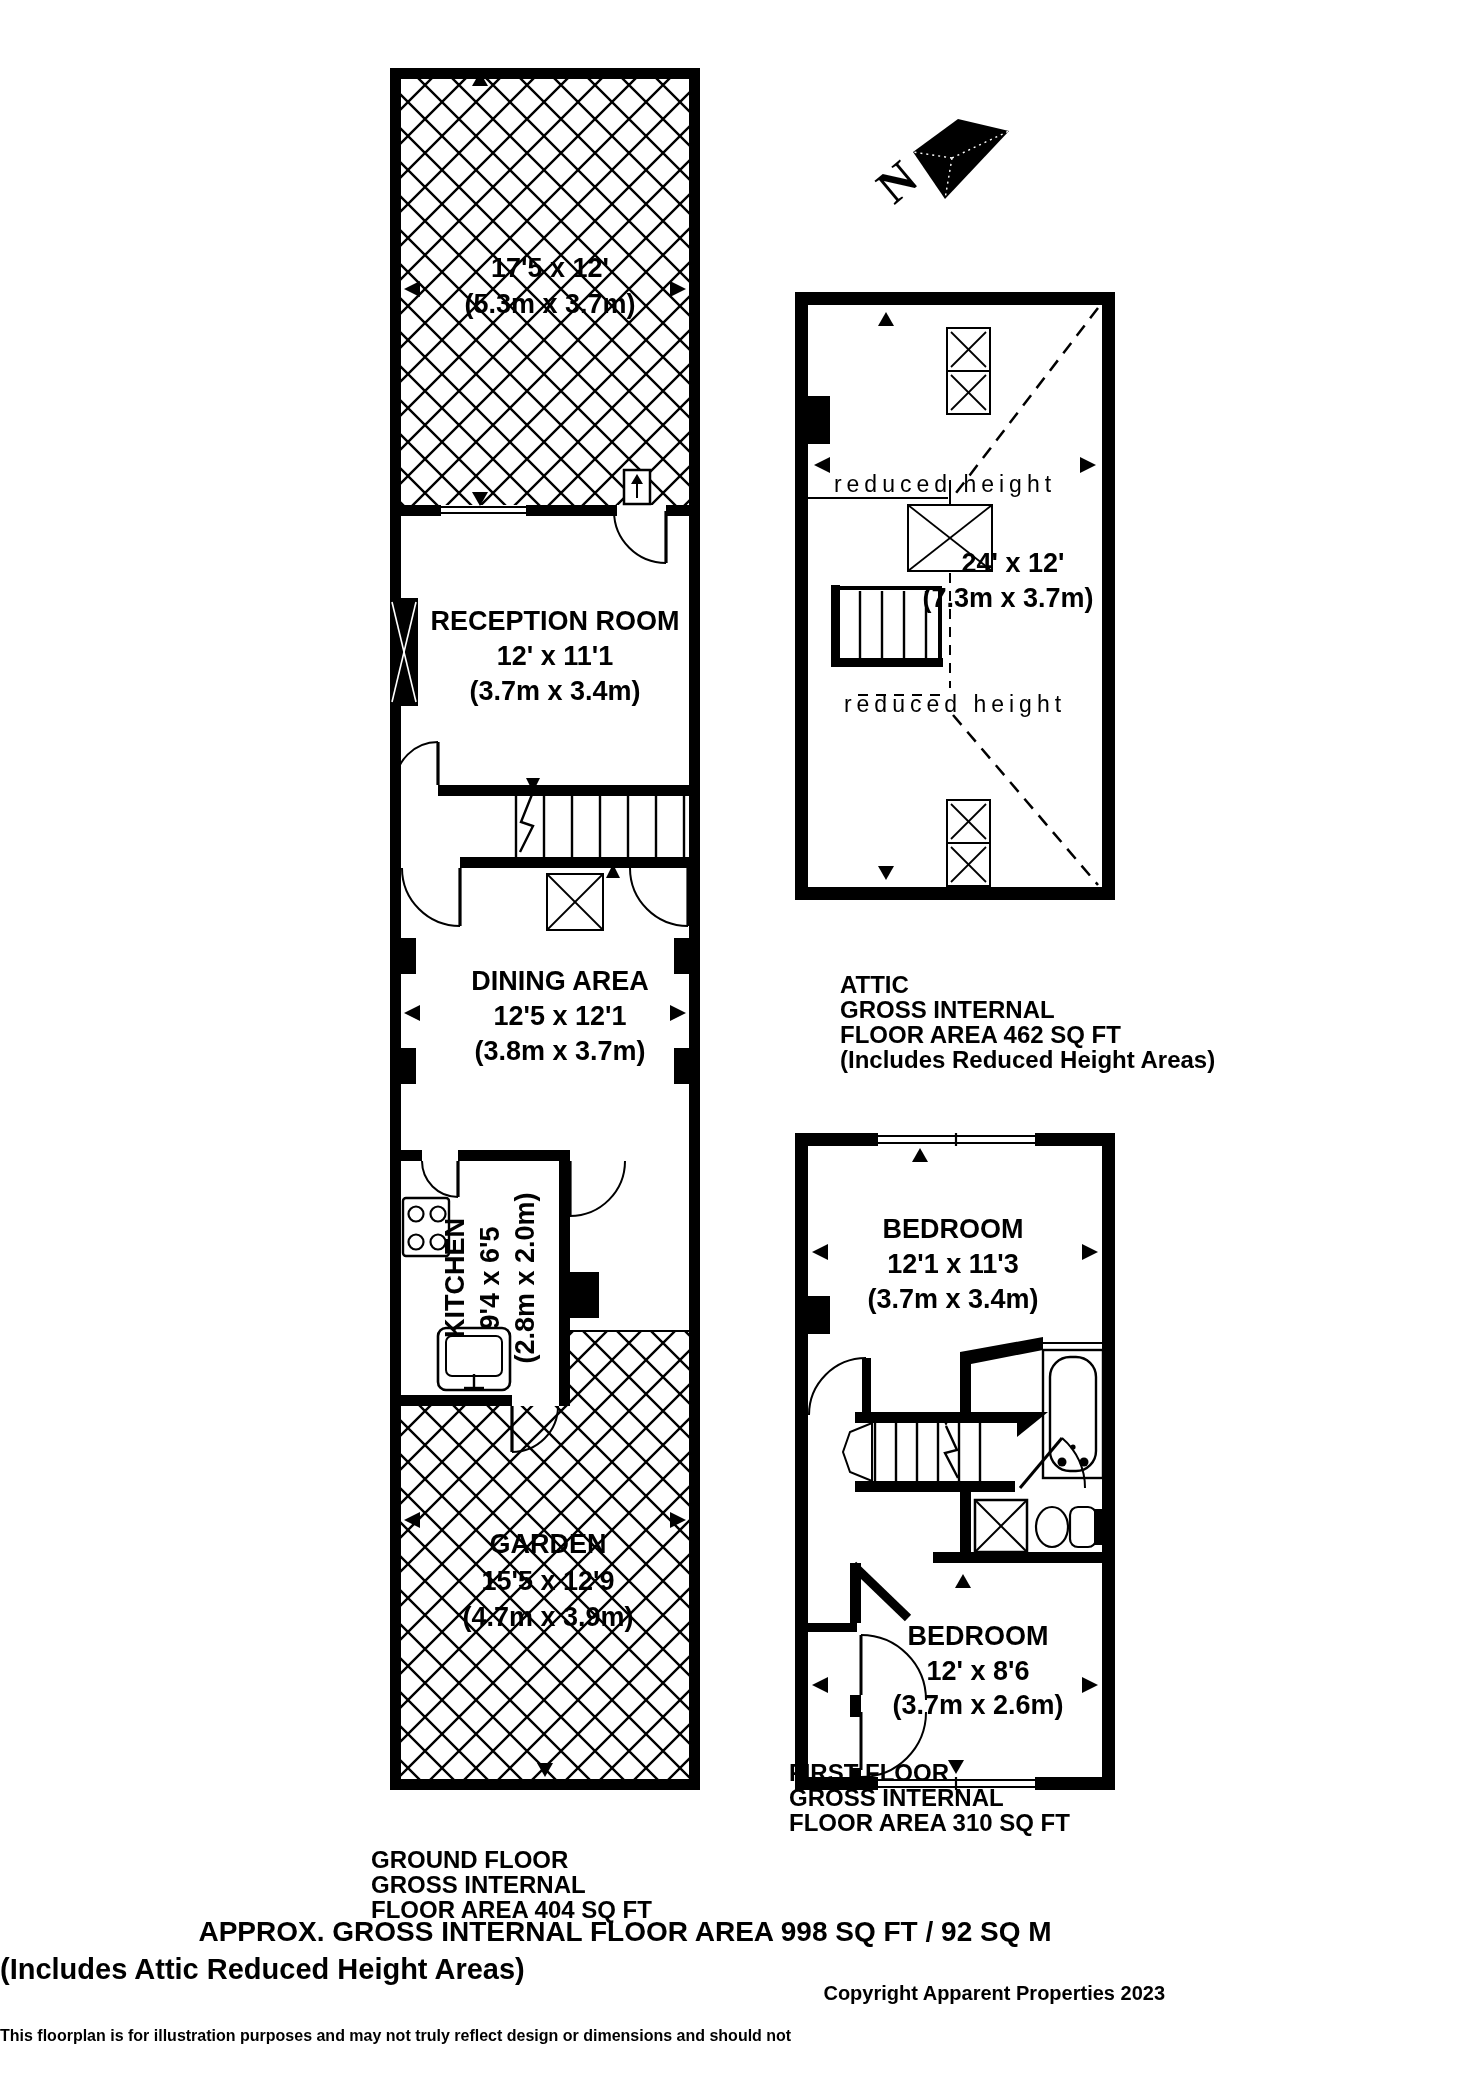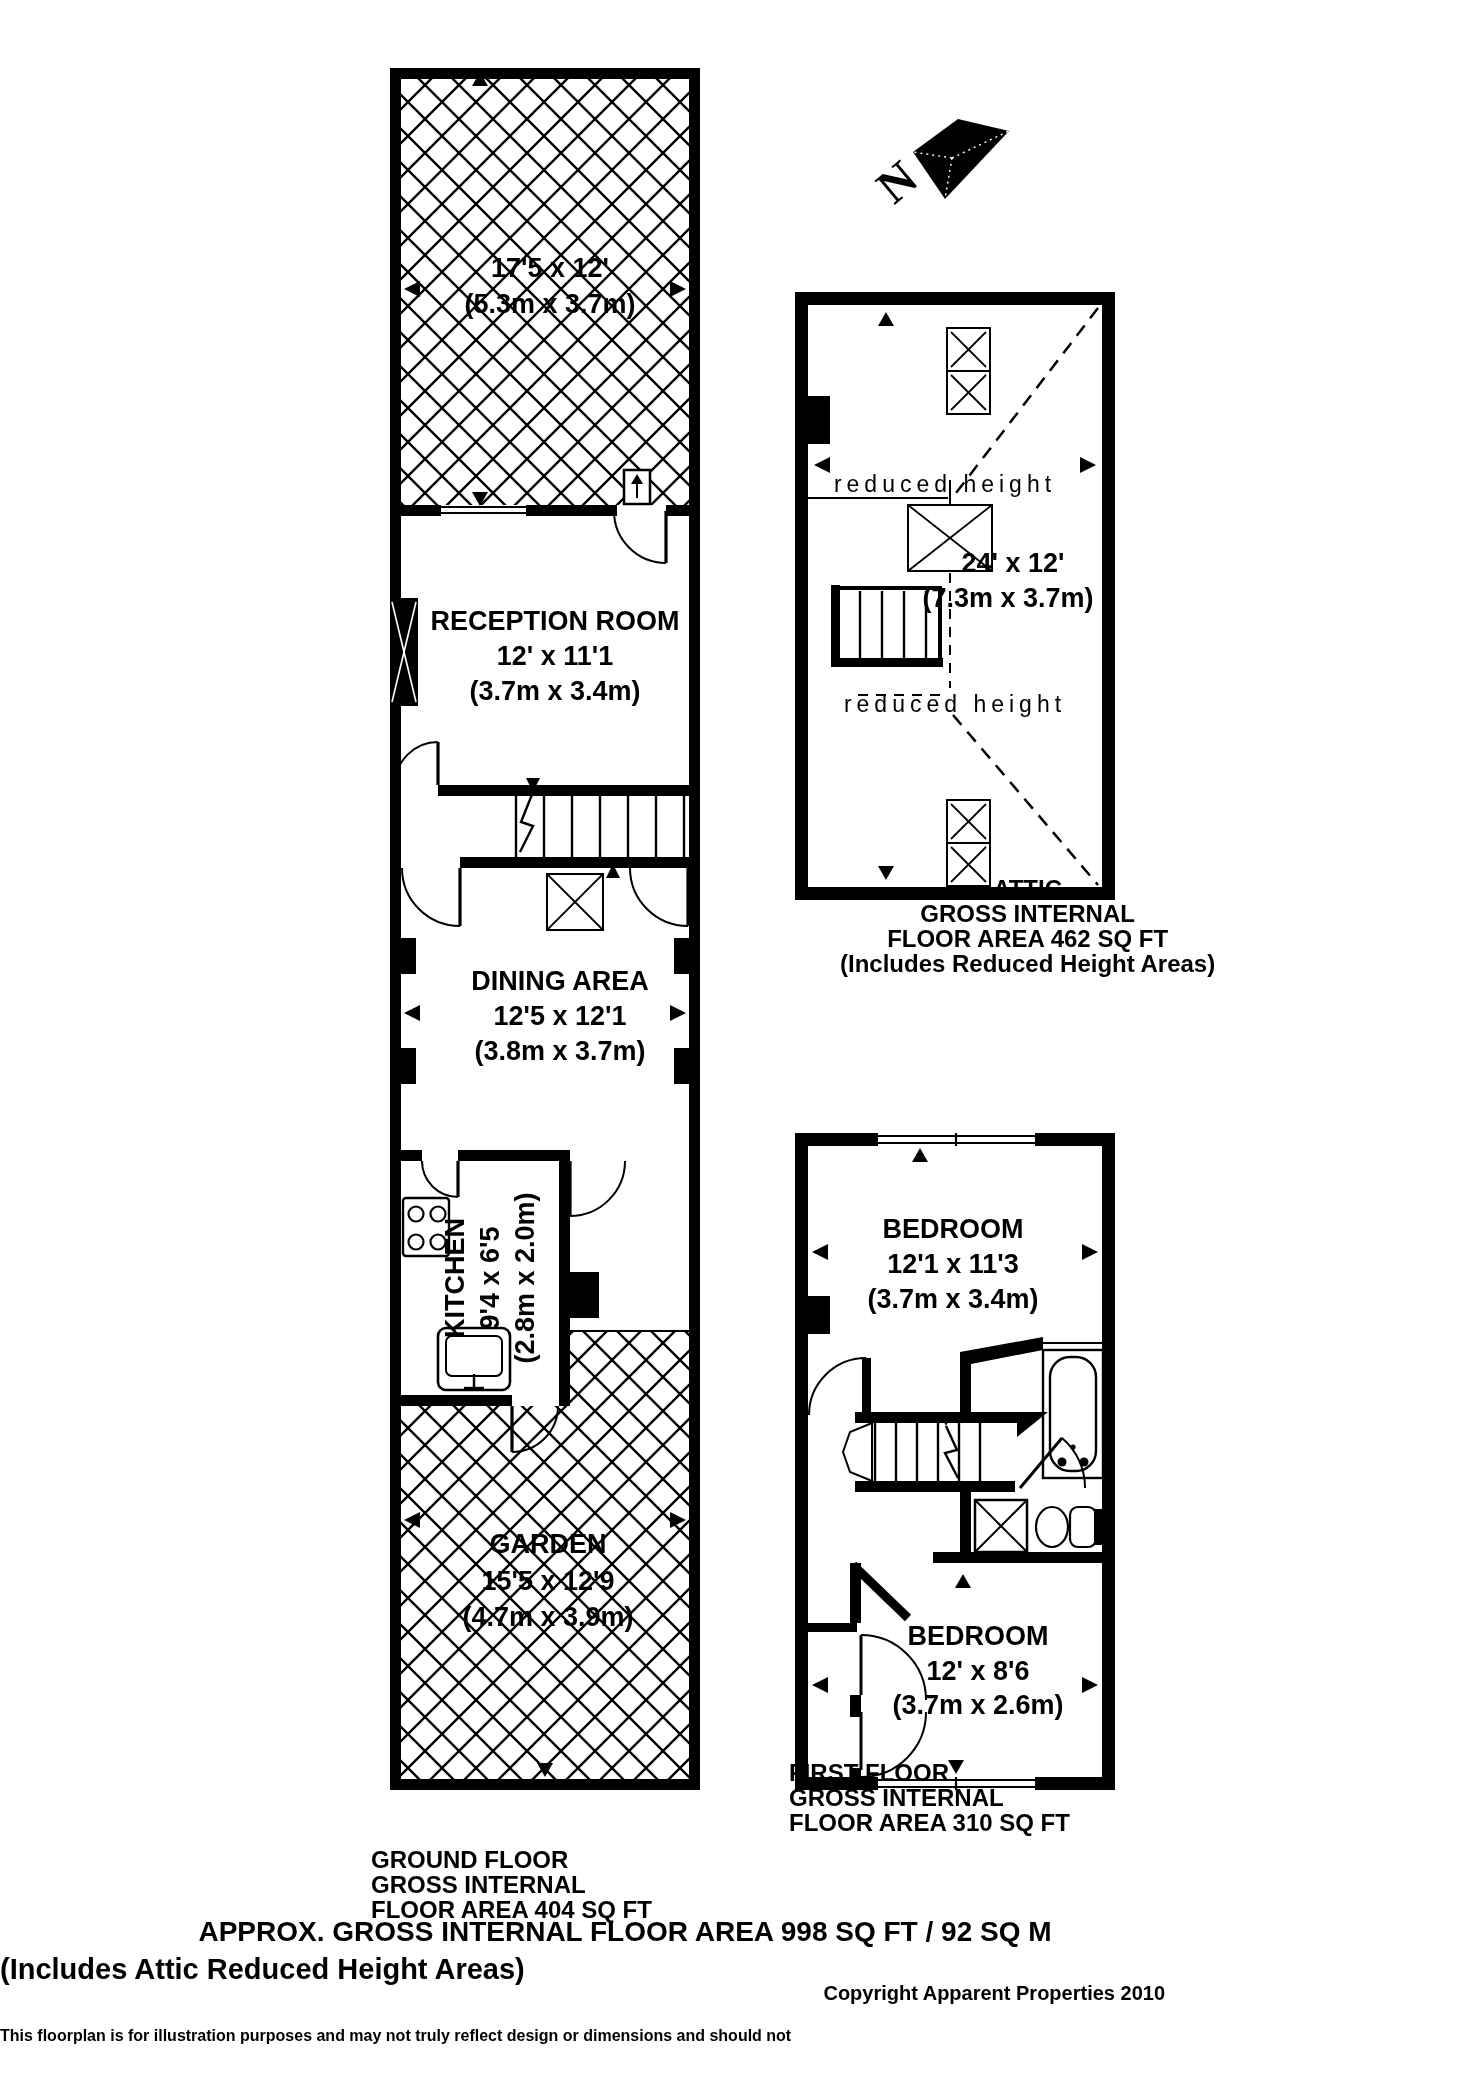--- a/index.html
+++ b/index.html
@@ -1,19 +1,19 @@
 <!DOCTYPE html>
 <html><head>
 <meta charset="utf-8">
 <style>
   html,body{margin:0;padding:0;background:#ffffff;}
   body{width:1483px;height:2100px;position:relative;font-family:"Liberation Sans",sans-serif;color:#000;}
   #plan-svg{position:absolute;left:0;top:0;}
   .block-label{position:absolute;font-weight:bold;font-size:24px;line-height:25px;white-space:nowrap;}
-  .attic-label{left:840px;top:876px;text-align:center;}
+  .attic-label{left:840px;top:972px;}
   .gf-label{left:371px;top:1847px;}
   .ff-label{left:789px;top:1760px;}
   .total-line1{position:absolute;left:0;top:1916px;width:1250px;text-align:center;font-weight:bold;font-size:28px;white-space:nowrap;}
   .total-line2{position:absolute;left:0;top:1953px;width:1483px;text-align:left;font-weight:bold;font-size:29px;white-space:nowrap;}
   .copyright{position:absolute;right:318px;top:1982px;font-weight:bold;font-size:20px;white-space:nowrap;}
   .disclaimer{position:absolute;left:0;top:2022px;width:1483px;text-align:left;font-weight:bold;font-size:16px;line-height:27px;}
   svg text{font-family:"Liberation Sans",sans-serif;font-weight:bold;font-size:27px;fill:#000;}
   svg text.thin{font-weight:normal;font-size:23px;letter-spacing:5px;}
   svg text.north-n{font-family:"Liberation Serif",serif;font-weight:bold;font-size:48px;}
   .w{fill:#000;stroke:none;}
@@ -365,17 +365,17 @@
 </div>
 
 <div class="block-label ff-label">
   <div>FIRST FLOOR</div>
   <div>GROSS INTERNAL</div>
   <div>FLOOR AREA 310 SQ FT</div>
 </div>
 
 <div class="total-line1">APPROX. GROSS INTERNAL FLOOR AREA 998 SQ FT / 92 SQ M</div>
 <div class="total-line2">(Includes Attic Reduced Height Areas)</div>
-<div class="copyright">Copyright Apparent Properties 2010</div>
+<div class="copyright">Copyright Apparent Properties 2023</div>
 
 <div class="disclaimer">
   <div>This floorplan is for illustration purposes and may not truly reflect design or dimensions and should not</div>
 </div>
 
 </body></html>

